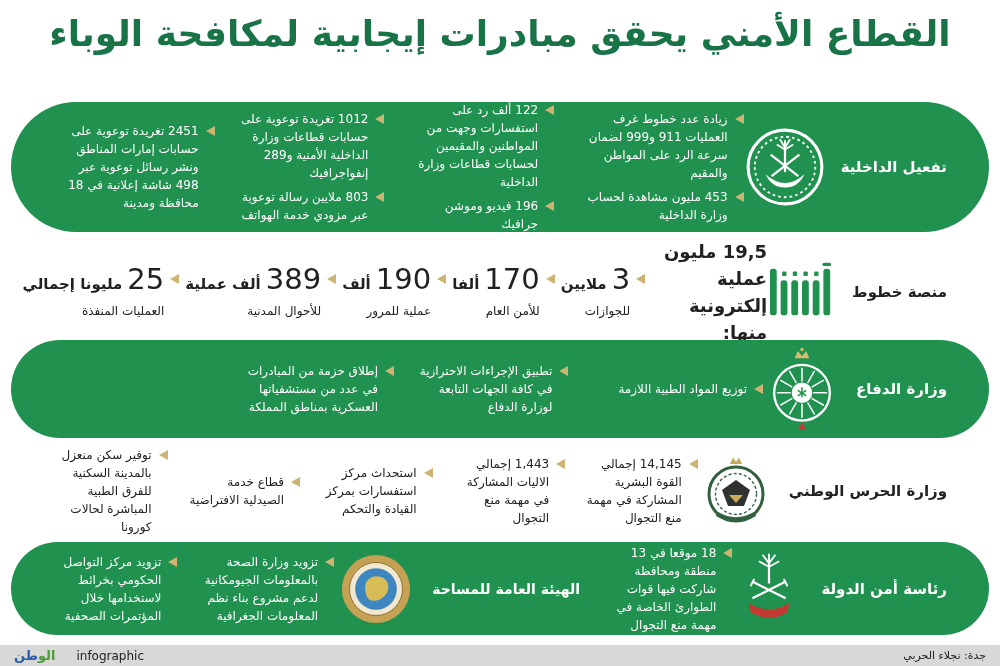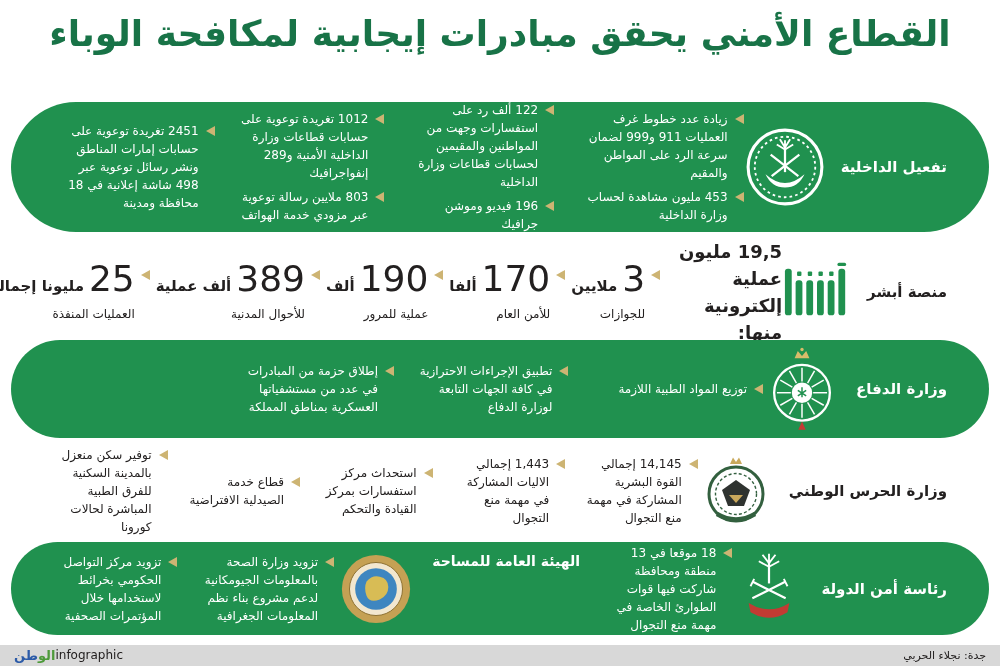--- a/index.html
+++ b/index.html
@@ -46,35 +46,35 @@
     border-right:9px solid #cdb473;
   }
 
   
   .lead{flex:0 0 122px;font-weight:bold;font-size:18px;line-height:1.5;text-align:right;padding-left:8px}
   .stats{flex:1;display:grid;grid-template-columns:repeat(5,1fr);gap:6px}
   .stat{display:flex;gap:6px}
   .stat .bullet{margin-top:9px}
   .stat-body{text-align:right}
   .stat-top{display:flex;align-items:baseline;gap:5px;white-space:nowrap}
-  .stat-num{font-size:36px;line-height:1}
+  .stat-num{font-size:29px;line-height:1}
   .stat-unit{font-size:15px;font-weight:bold}
   .stat-desc{font-size:12px;margin-top:9px;line-height:1.35}
 
   
-  .survey-org{display:flex;align-items:flex-start;justify-content:center;gap:20px}
+  .survey-org{display:flex;align-items:center;justify-content:center;gap:20px}
   .survey-label{font-weight:bold;font-size:14px;white-space:nowrap}
 
   
   .footer{
     position:absolute;left:0;right:0;top:645px;height:21px;background:#d8d8d8;
     display:flex;align-items:center;justify-content:space-between;padding:0 14px;font-size:11px;
   }
   .credit{color:#232020}
-  .brand{direction:ltr;display:flex;align-items:flex-start;gap:0}
+  .brand{direction:ltr;display:flex;align-items:flex-end;gap:21px}
   .brand-ar{font-weight:bold;font-size:13px;direction:rtl}
   .brand-green{color:#4d9a3a}
   .brand-blue{color:#2c5ba8}
   .brand-suffix{color:#232020;font-size:12px}
 </style>
 </head>
 <body>
 
 <div class="canvas">
 
@@ -129,21 +129,21 @@
         <div class="item">
           <span class="bullet"></span>
           <span>2451 تغريدة توعوية على حسابات إمارات المناطق ونشر رسائل توعوية عبر 498 شاشة إعلانية في 18 محافظة ومدينة</span>
         </div>
       </div>
     </div>
   </section>
 
   <section class="band white-row band-absher">
     <div class="org">
-      <span class="org-label">منصة أبشر</span>
+      <span class="org-label">منصة خطوط</span>
       <span class="emblem">
         <svg width="70" height="60" viewBox="0 0 72 60">
           <rect x="3" y="6" width="7" height="48" rx="3" fill="#20914f"></rect>
           <rect x="14" y="18" width="7" height="36" rx="3" fill="#20914f"></rect>
           <rect x="25" y="18" width="7" height="36" rx="3" fill="#20914f"></rect>
           <rect x="36" y="18" width="7" height="36" rx="3" fill="#20914f"></rect>
           <rect x="47" y="18" width="7" height="36" rx="3" fill="#20914f"></rect>
           <rect x="58" y="6" width="7" height="48" rx="3" fill="#20914f"></rect>
           <rect x="15.5" y="9" width="4.5" height="4.5" rx="1" fill="#20914f"></rect>
           <rect x="26.5" y="9" width="4.5" height="4.5" rx="1" fill="#20914f"></rect>

